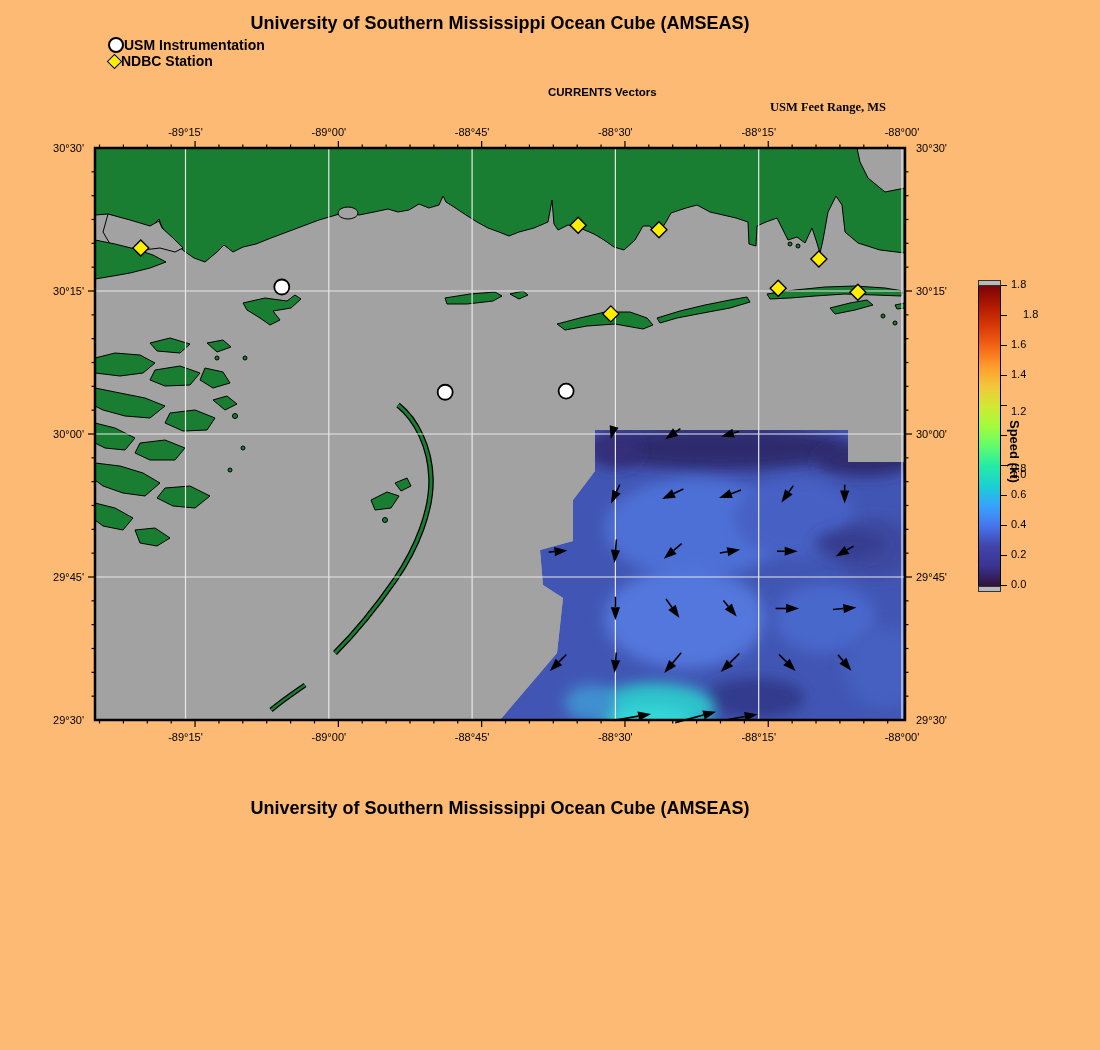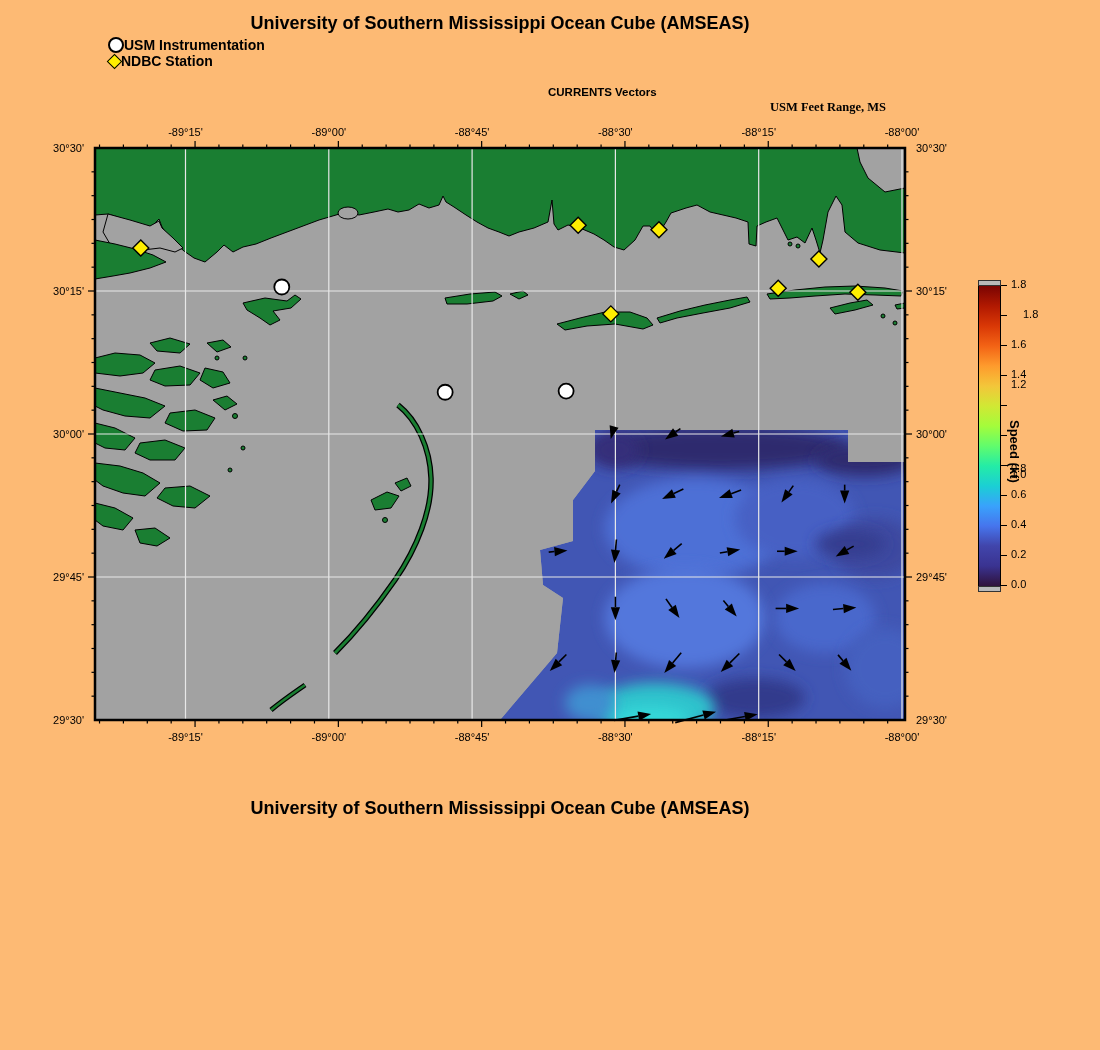--- a/index.html
+++ b/index.html
@@ -353,21 +353,21 @@
       <div class="cb-lab" style="top: 548px;">0.2</div>
       <div class="cb-tick" style="top: 524.5px;"></div>
       <div class="cb-lab" style="top: 518px;">0.4</div>
       <div class="cb-tick" style="top: 494.5px;"></div>
       <div class="cb-lab" style="top: 488px;">0.6</div>
       <div class="cb-tick" style="top: 464.5px;"></div>
       <div class="cb-lab" style="top: 462px;">0.8</div>
       <div class="cb-tick" style="top: 434.5px;"></div>
       <div class="cb-lab" style="top: 428px; margin-top: 40px;">1.0</div>
       <div class="cb-tick" style="top: 404.5px;"></div>
-      <div class="cb-lab" style="top: 378px;">1.2</div>
+      <div class="cb-lab" style="top: 405px;">1.2</div>
       <div class="cb-tick" style="top: 374.5px;"></div>
       <div class="cb-lab" style="top: 368px; text-align: center;">1.4</div>
       <div class="cb-tick" style="top: 344.5px;"></div>
       <div class="cb-lab" style="top: 338px;">1.6</div>
       <div class="cb-tick" style="top: 314.5px;"></div>
       <div class="cb-lab" style="top: 308px; margin-left: 12px;">1.8</div>
       <div class="cb-tick" style="top: 284.5px;"></div>
       <div class="cb-lab" style="top: 278px;">1.8</div>
     </div>
 <div class="abs" id="cb-title">Speed (kt)</div>

